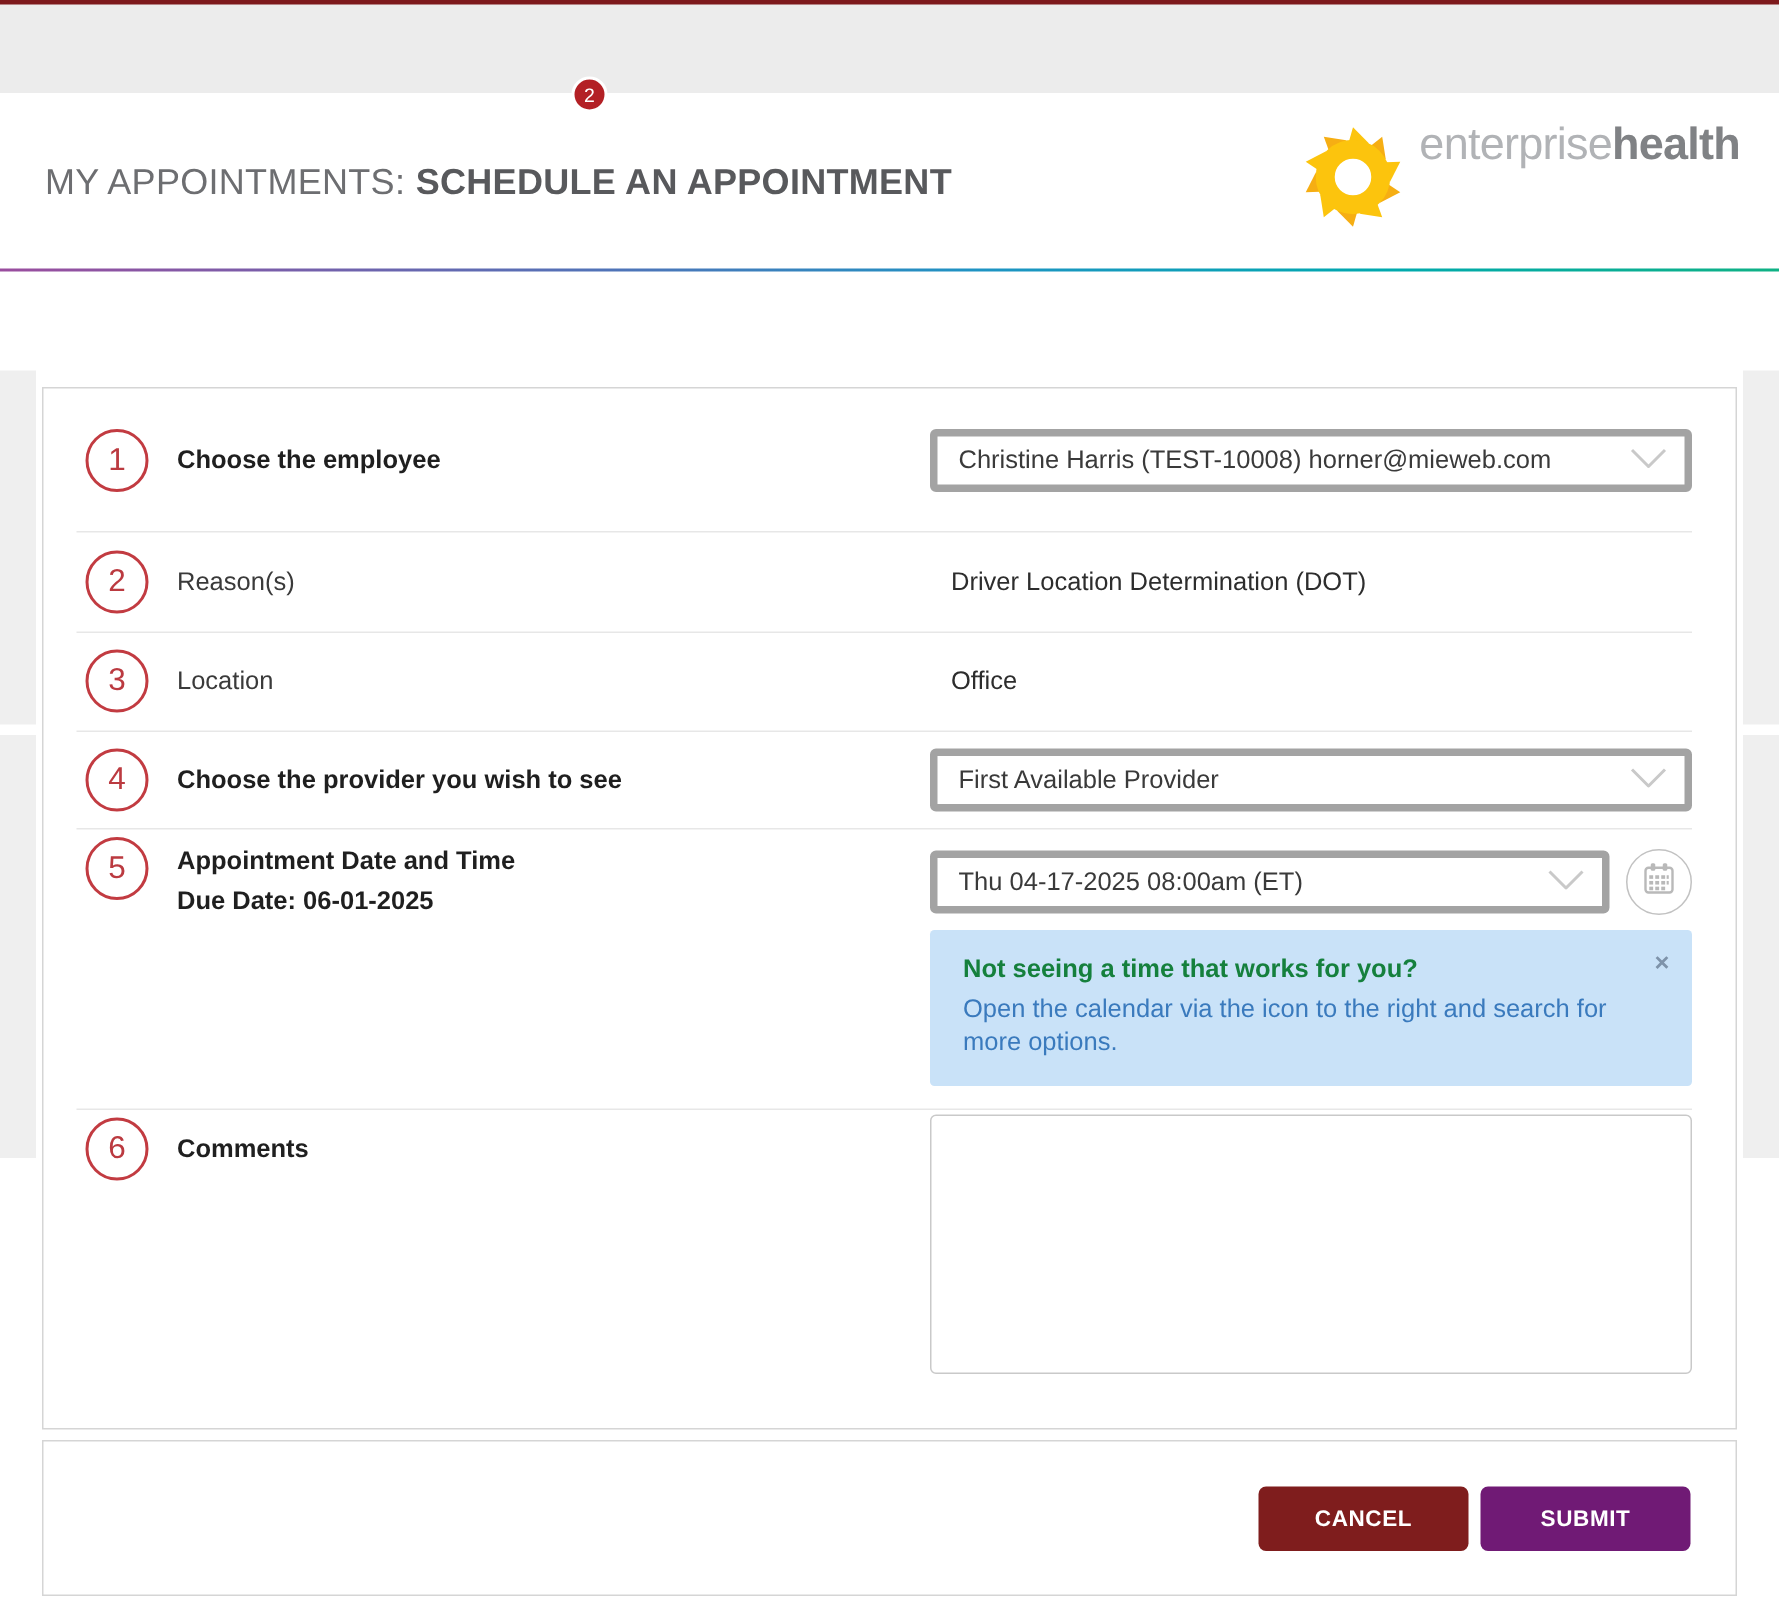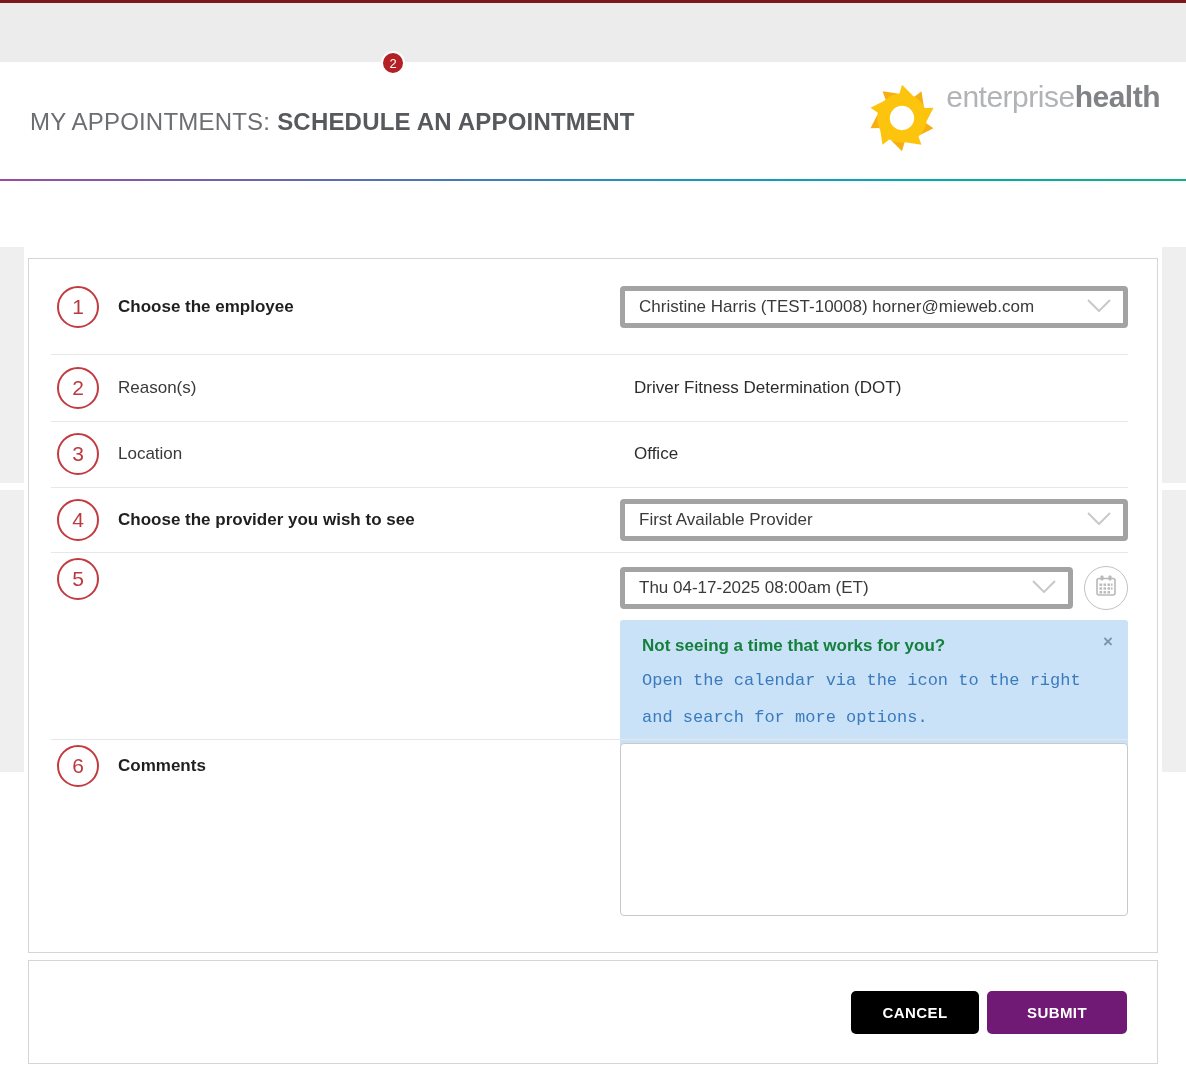--- a/index.html
+++ b/index.html
@@ -55,32 +55,32 @@
   .r5{height:187px;align-items:flex-start;padding-top:2px;box-sizing:border-box;}
   .r5 .rownum{margin-top:4px;}
   .r5 .labelcol{margin-left:19px;margin-top:6px;}
   .r5 .labelcol div{font-size:17px;font-weight:bold;color:#1f1f1f;line-height:27px;}
   .r5-top{display:flex;align-items:center;}
   .r5-top .select{flex:1;}
   .cal-btn{flex:0 0 auto;width:44px;height:44px;box-sizing:border-box;margin-left:11px;border:1px solid #c2c2c2;
     border-radius:50%;background:#fff;display:flex;align-items:center;justify-content:center;cursor:pointer;}
   .infobox{margin-top:10px;background:#c9e2f8;border-radius:3px;padding:16px 14px 18px 22px;position:relative;box-sizing:border-box;}
   .info-title{font-weight:bold;color:#15803d;font-size:17px;}
-  .info-body{color:#3a7abd;font-size:17px;line-height:37px;margin-top:6px;max-width:442px;font-family:Liberation Mono, monospace;}
+  .info-body{color:#3a7abd;font-size:17px;line-height:22px;margin-top:6px;max-width:442px;}
   .info-close{position:absolute;top:13px;right:15px;color:#7e93aa;font-size:17px;font-weight:bold;cursor:pointer;line-height:1;}
   .r6{height:213px;align-items:flex-start;}
   .r6 .leftgroup{display:flex;align-items:center;margin-top:6px;}
   .r6 textarea{width:508px;height:173px;margin-top:4px;box-sizing:border-box;border:1px solid #c9c9c9;
     border-radius:4px;resize:none;font-family:"Liberation Sans",sans-serif;font-size:16px;padding:8px 10px;color:#333;}
   
   .footer{position:absolute;left:28px;top:960px;width:1130px;height:104px;background:#fff;border:1px solid #d5d5d5;
     box-sizing:border-box;display:flex;align-items:center;justify-content:flex-end;padding-right:30px;gap:8px;}
   .btn{height:43px;border:none;border-radius:5px;color:#fff;font-weight:bold;font-size:15px;letter-spacing:0.4px;
     font-family:"Liberation Sans",sans-serif;cursor:pointer;}
-  .btn-cancel{width:128px;background:#000000;}
+  .btn-cancel{width:140px;background:#7f1d1d;}
   .btn-submit{width:140px;background:#701a75;}
 </style>
 </head>
 <body>
 
 <div class="topbar"></div>
 <div class="topline"></div>
 
 <div class="brand-box">
   <span class="hamburger">
@@ -156,21 +156,21 @@
             </svg>
         </span>
       </div>
     </div>
   </div>
 
   <div class="frow r2 divided">
     <div class="rownum">2</div>
     <div class="rowlabel">Reason(s)</div>
     <div class="rowright">
-      <div class="static-value">Driver Fitness Determination (DOT)</div>
+      <div class="static-value">Driver Location Determination (DOT)</div>
     </div>
   </div>
 
   <div class="frow r3 divided">
     <div class="rownum">3</div>
     <div class="rowlabel">Location</div>
     <div class="rowright">
       <div class="static-value">Office</div>
     </div>
   </div>
@@ -185,20 +185,24 @@
           <svg width="24" height="13" viewBox="0 0 24 13">
               <polyline points="1,1 12,12 23,1" fill="none" stroke="#c9c9c9" stroke-width="2"></polyline>
             </svg>
         </span>
       </div>
     </div>
   </div>
 
   <div class="frow r5 divided">
     <div class="rownum">5</div>
+    <div class="labelcol">
+      <div>Appointment Date and Time</div>
+      <div>Due Date: 06-01-2025</div>
+    </div>
     <div class="rowright" style="margin-top:12px;">
       <div class="r5-top">
         <div class="select">
           <span>Thu 04-17-2025 08:00am (ET)</span>
           <span class="chev">
             <svg width="24" height="13" viewBox="0 0 24 13">
                 <polyline points="1,1 12,12 23,1" fill="none" stroke="#c9c9c9" stroke-width="2"></polyline>
               </svg>
           </span>
         </div>

